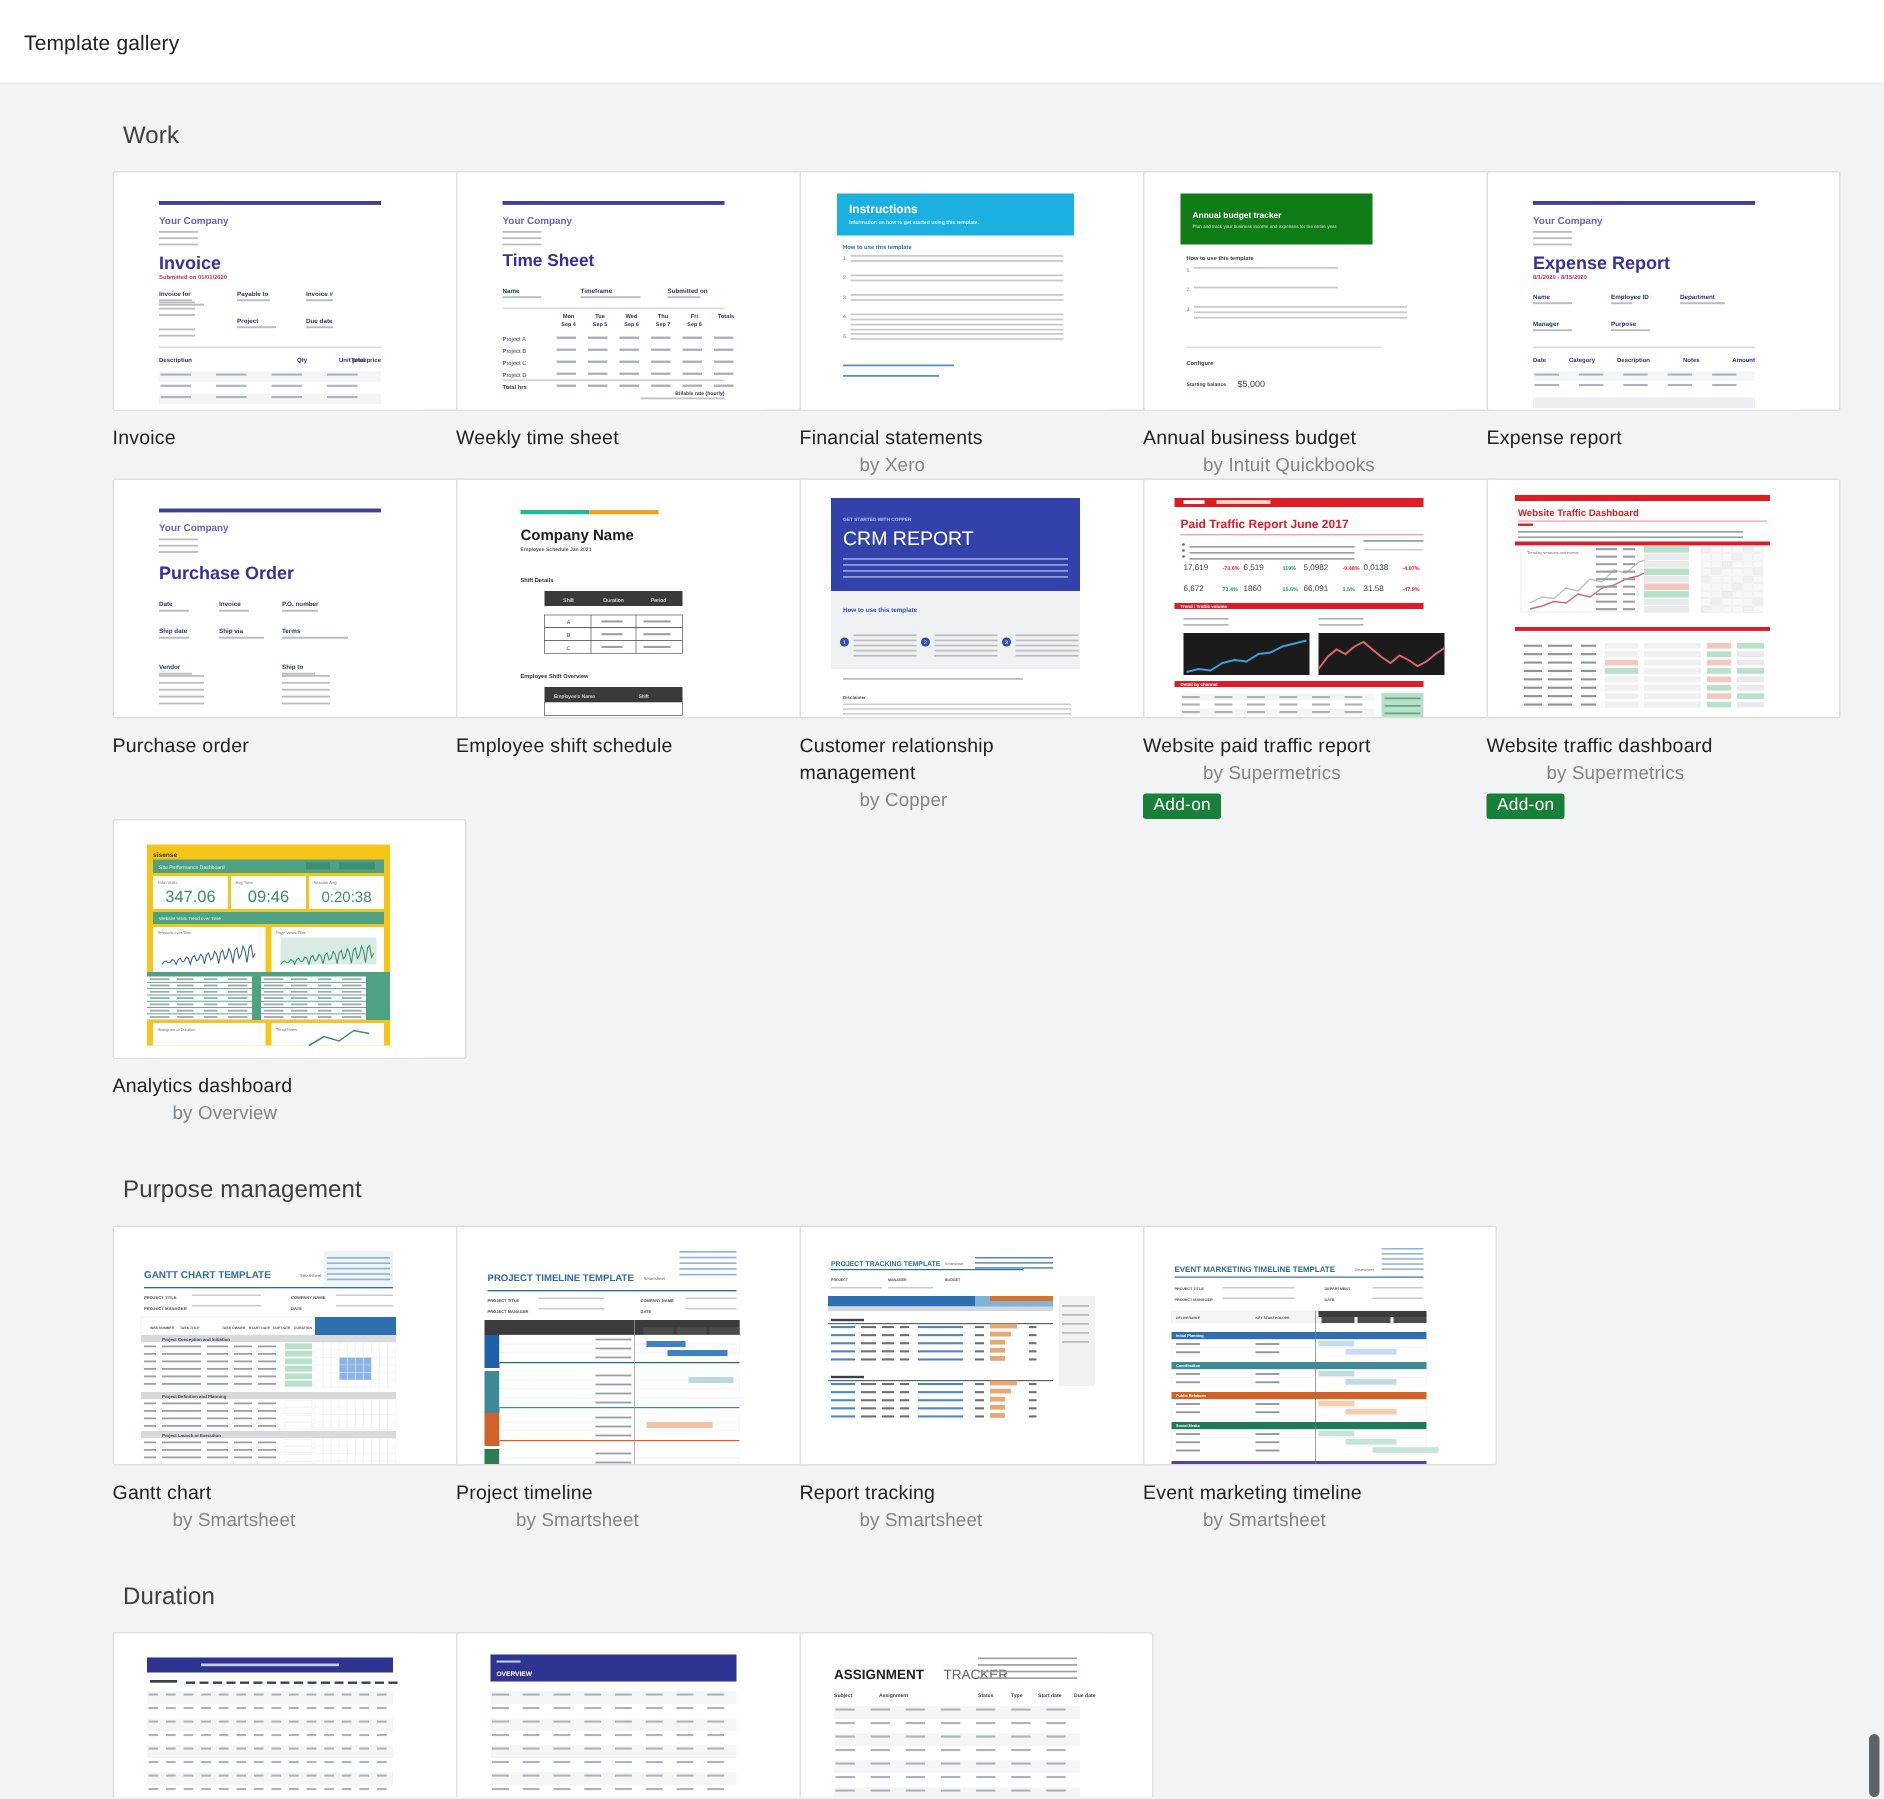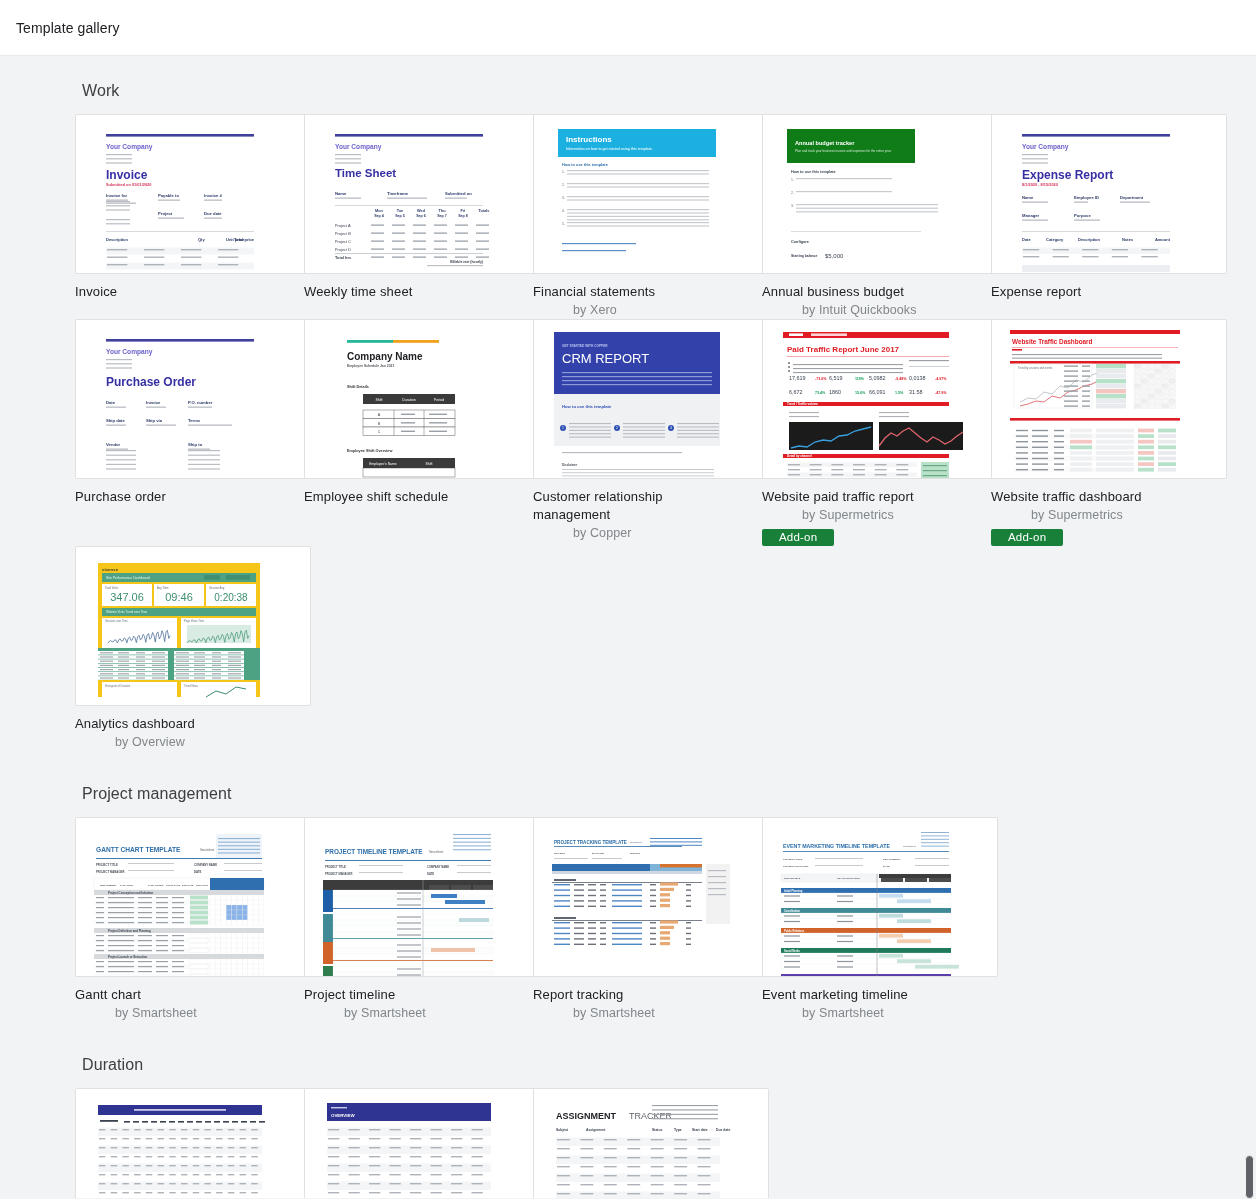--- a/index.html
+++ b/index.html
@@ -54,21 +54,21 @@
   .card-title {
     font-size: 13px; color: #202124; line-height: 18px;
     margin-top: 9px; letter-spacing: .15px;
   }
   .card-author {
     font-size: 12.5px; color: #80868b; line-height: 18px; letter-spacing: .1px; margin-left: 40px;
   }
   .badge {
     display: inline-block; margin-top: 5px;
     background: #188038; color: #fff;
-    font-size: 11.5px; padding: 2px 17px 3px; border-radius: 2px;
+    font-size: 11.5px; padding: 2px 7px 3px; border-radius: 2px;
     letter-spacing: .2px;
   }
   svg { display:block; }
 
   
   .scrollbar {
     position: absolute; right: 0; top: 56px;
     width: 15px; height: 1143px; background: transparent;
   }
   .scroll-thumb {
@@ -817,21 +817,21 @@
       <path d="M130,150 L140,144 L150,147 L160,140 L170,142" fill="none" stroke="#3c8f6e" stroke-width="1"></path>
     </svg>
                 </div>
               </div>
               <div class="card-title">Analytics dashboard</div>
               <div class="card-author">by Overview</div>
             </div>
           </div>
         </div>
         <div class="section">
-          <div class="section-title">Project management</div>
+          <div class="section-title">Purpose management</div>
           <div class="grid">
             <div class="card">
               <div class="thumb">
                 <div class="thumb-inner">
                   <svg viewBox="0 0 206 160" width="206" height="160">
       <rect width="206" height="160" fill="#fff"></rect>
       <text x="20" y="34" font-size="6.6" font-weight="bold" fill="#2d6ea8" font-family="Liberation Sans">GANTT CHART TEMPLATE</text>
       <text x="124" y="33" font-size="2.8" fill="#5f6368" font-family="Liberation Sans">Smartsheet</text>
       <rect x="140" y="16" width="46" height="24" fill="#eef4fa"></rect>
       <rect x="142" y="20" width="42" height="1.1" fill="#8fb3d6"></rect>

